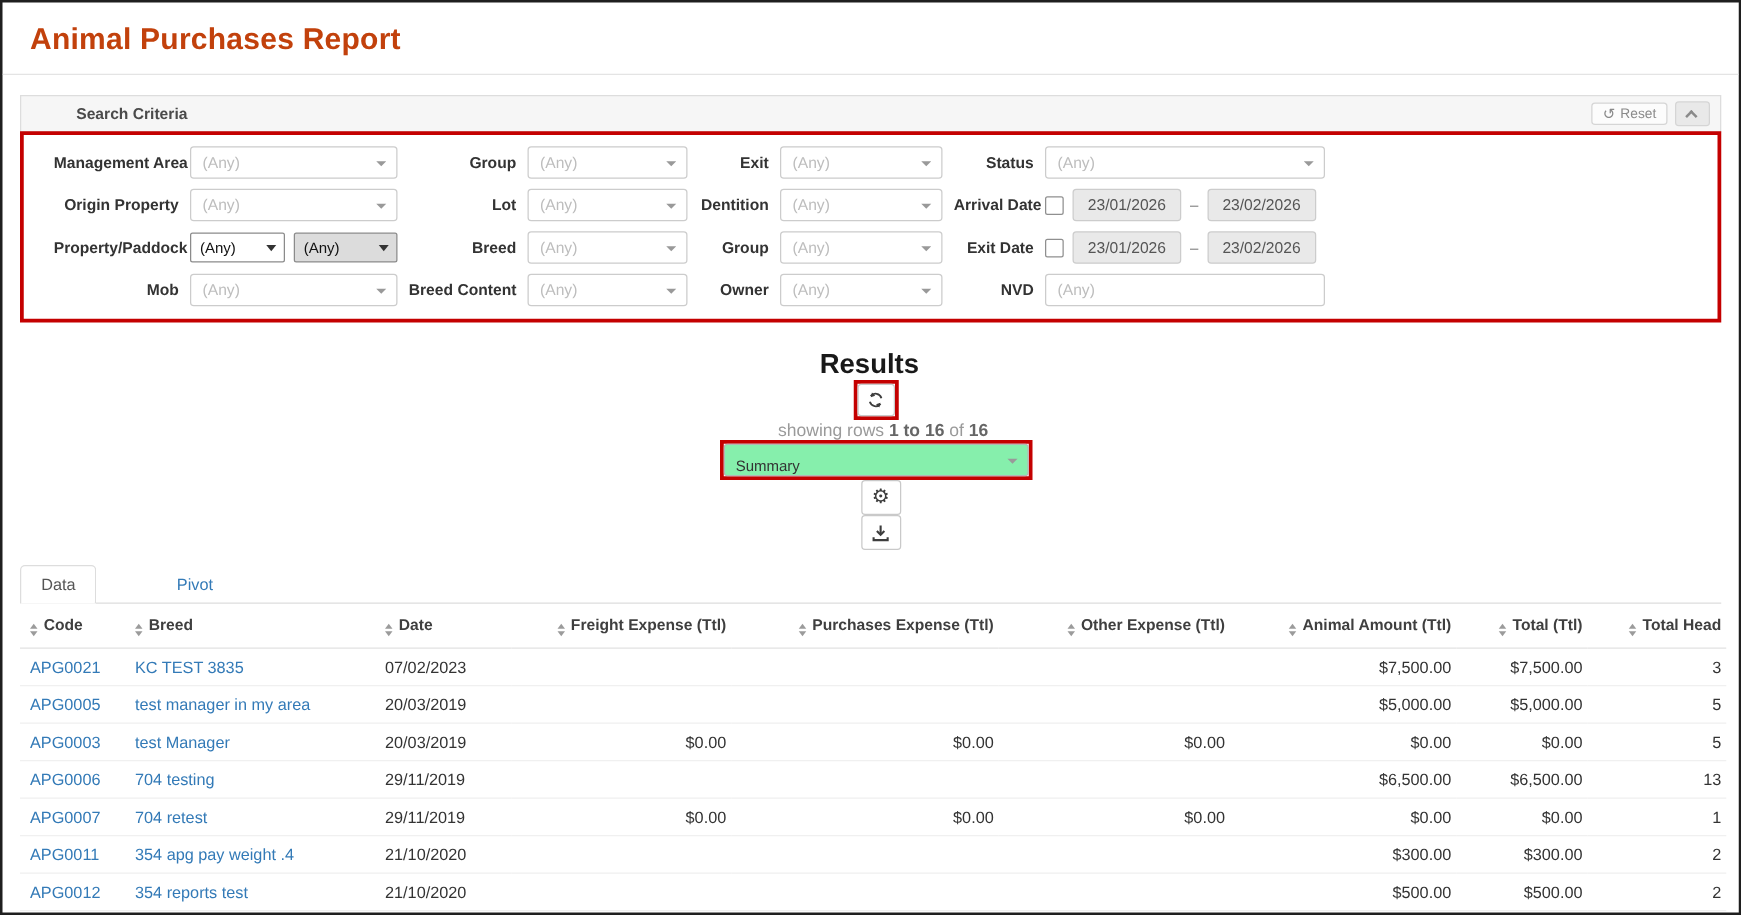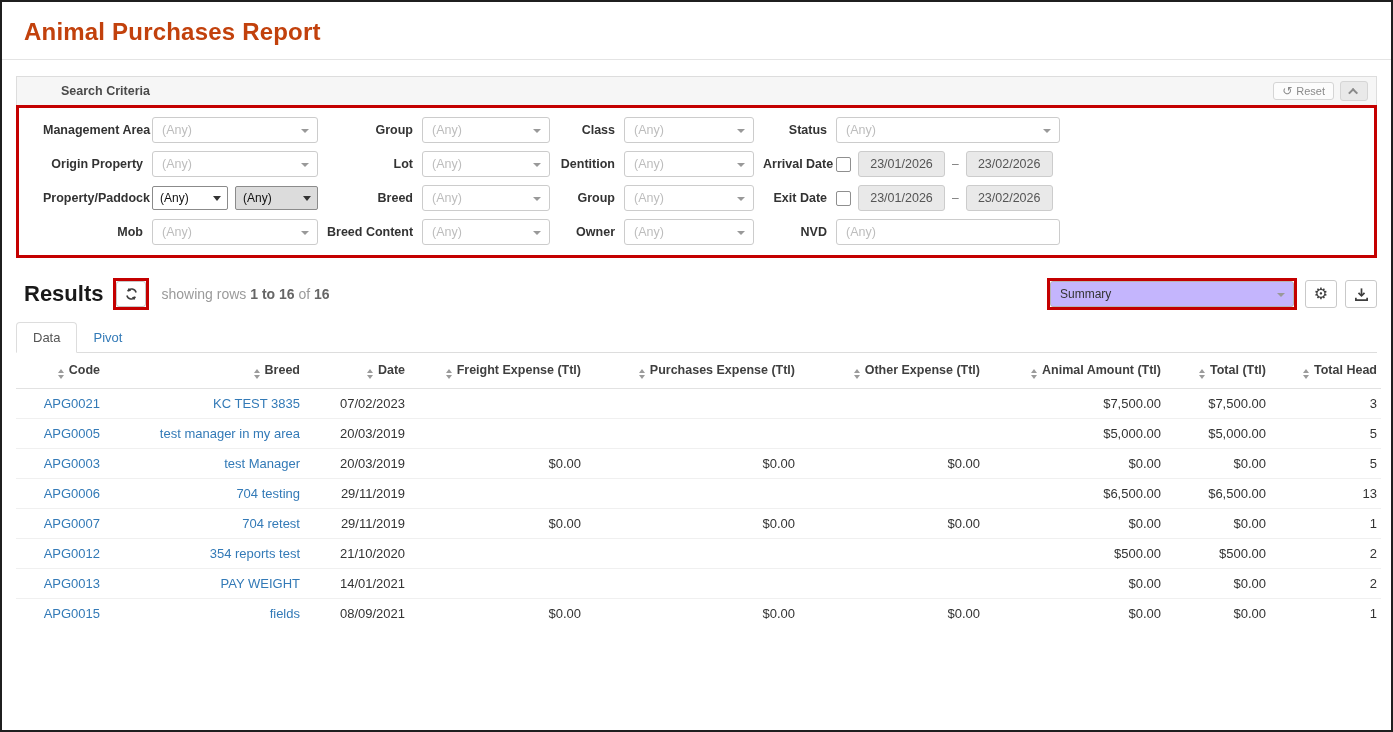--- a/index.html
+++ b/index.html
@@ -31,41 +31,41 @@
   .native-sel.w2 { width: 83px; }
   .ncaret { width: 0; height: 0; border-left: 4px solid transparent; border-right: 4px solid transparent; border-top: 5px solid #333; margin-left: 6px; }
   .daterange { display: flex; align-items: center; gap: 7px; }
   .cb { appearance: none; -webkit-appearance: none; width: 15px; height: 15px; border: 1px solid #8f8f8f; border-radius: 2px; background: #fff; cursor: pointer; flex: 0 0 auto; }
   .datebox { width: 87px; height: 26px; background: #e9e9e9; border: 1px solid #ccc; border-radius: 3px; display: flex; align-items: center; justify-content: center; font-size: 12.5px; color: #555; }
   .dash { color: #777; font-size: 12px; }
   .text-input { width: 224px; height: 26px; border: 1px solid #ccc; border-radius: 3px; padding: 0 9px; font-size: 12.5px; color: #333; font-family: inherit; outline: none; }
   .text-input::placeholder { color: #bdbdbd; }
 
   
-  .results-bar { display: flex; align-items: center; margin: 20px 14px 0 22px; }
+  .results-bar { display: flex; align-items: center; margin: 20px 14px 0 22px; flex-direction: column; }
   .results-title { font-size: 22px; font-weight: 700; color: #191919; margin-right: 10px; }
   .red-wrap { border: 3px solid #c40000; display: inline-flex; }
   .icon-btn { display: inline-flex; align-items: center; justify-content: center; width: 30px; height: 26px; background: #fff; border: 1px solid #c9c9c9; border-radius: 3px; cursor: pointer; color: #444; padding: 0; }
   .showing { margin-left: 12px; font-size: 14px; color: #9a9a9a; }
   .showing b { color: #666; font-weight: 700; }
   .spacer { flex: 1; }
-  .view-select { position: relative; width: 244px; height: 26px; background: #c4b5fd; border: 1px solid #b5b5b5; border-radius: 3px; display: flex; align-items: center; padding: 0 20px 0 9px; font-size: 12px; color: #333; cursor: pointer; }
+  .view-select { position: relative; width: 244px; height: 26px; background: #86efac; border: 1px solid #b5b5b5; border-radius: 3px; display: flex; align-items: flex-end; padding: 0 20px 0 9px; font-size: 12px; color: #333; cursor: pointer; }
   .tool-btn { margin-left: 8px; width: 32px; height: 28px; }
   .gear-glyph { font-size: 16px; color: #3d3d3d; line-height: 1; }
 
   
-  .tabs { display: flex; align-items: flex-end; margin: 12px 14px 0; border-bottom: 1px solid #ddd; }
+  .tabs { display: flex; align-items: flex-end; margin: 12px 14px 0; border-bottom: 1px solid #ddd; gap: 48px; }
   .tab { font-size: 13px; padding: 7px 16px; cursor: pointer; }
   .tab.active { color: #555; background: #fff; border: 1px solid #ddd; border-bottom: 1px solid #fff; border-radius: 4px 4px 0 0; margin-bottom: -1px; }
   .tab.link { color: #337ab7; }
 
   
   table { width: calc(100% - 28px); margin: 0 14px; border-collapse: collapse; table-layout: fixed; }
   th { font-size: 12.5px; font-weight: 700; color: #3f3f3f; padding: 10px 4px 9px; white-space: nowrap; cursor: pointer; }
-  th.tl, td.tl { text-align: right; margin-left: 16px; }
+  th.tl, td.tl { text-align: left; margin-left: 16px; }
   th.trn, td.trn { text-align: right; }
   th:first-child, td:first-child { padding-left: 8px; }
   td { font-size: 13px; color: #333; padding: 7px 4px; border-top: 1px solid #f0f0f0; white-space: nowrap; overflow: hidden; }
   tbody tr:first-child td { border-top: 1px solid #e2e2e2; }
   a.cell-link { color: #337ab7; text-decoration: none; cursor: pointer; }
   .sort { display: inline-flex; flex-direction: column; gap: 2px; margin-right: 5px; vertical-align: 1px; }
   .sort .up { width: 0; height: 0; border-left: 3.5px solid transparent; border-right: 3.5px solid transparent; border-bottom: 4px solid #9b9b9b; }
   .sort .dn { width: 0; height: 0; border-left: 3.5px solid transparent; border-right: 3.5px solid transparent; border-top: 4px solid #9b9b9b; }
 </style>
 </head>
@@ -96,21 +96,21 @@
         <label class="flabel">Management Area</label>
         <div class="sel2">
           <span class="ph">(Any)</span>
           <span class="caret"></span>
         </div>
         <label class="flabel">Group</label>
         <div class="sel2">
           <span class="ph">(Any)</span>
           <span class="caret"></span>
         </div>
-        <label class="flabel">Class</label>
+        <label class="flabel">Exit</label>
         <div class="sel2">
           <span class="ph">(Any)</span>
           <span class="caret"></span>
         </div>
         <label class="flabel">Status</label>
         <div class="sel2">
           <span class="ph">(Any)</span>
           <span class="caret"></span>
         </div>
 
@@ -334,20 +334,31 @@
         <td class="tl"><a class="cell-link">704 retest</a></td>
         <td class="tl">29/11/2019</td>
         <td class="trn">$0.00</td>
         <td class="trn">$0.00</td>
         <td class="trn">$0.00</td>
         <td class="trn">$0.00</td>
         <td class="trn">$0.00</td>
         <td class="trn">1</td>
       </tr>
       <tr>
+        <td class="tl"><a class="cell-link">APG0011</a></td>
+        <td class="tl"><a class="cell-link">354 apg pay weight .4</a></td>
+        <td class="tl">21/10/2020</td>
+        <td class="trn"></td>
+        <td class="trn"></td>
+        <td class="trn"></td>
+        <td class="trn">$300.00</td>
+        <td class="trn">$300.00</td>
+        <td class="trn">2</td>
+      </tr>
+      <tr>
         <td class="tl"><a class="cell-link">APG0012</a></td>
         <td class="tl"><a class="cell-link">354 reports test</a></td>
         <td class="tl">21/10/2020</td>
         <td class="trn"></td>
         <td class="trn"></td>
         <td class="trn"></td>
         <td class="trn">$500.00</td>
         <td class="trn">$500.00</td>
         <td class="trn">2</td>
       </tr>

